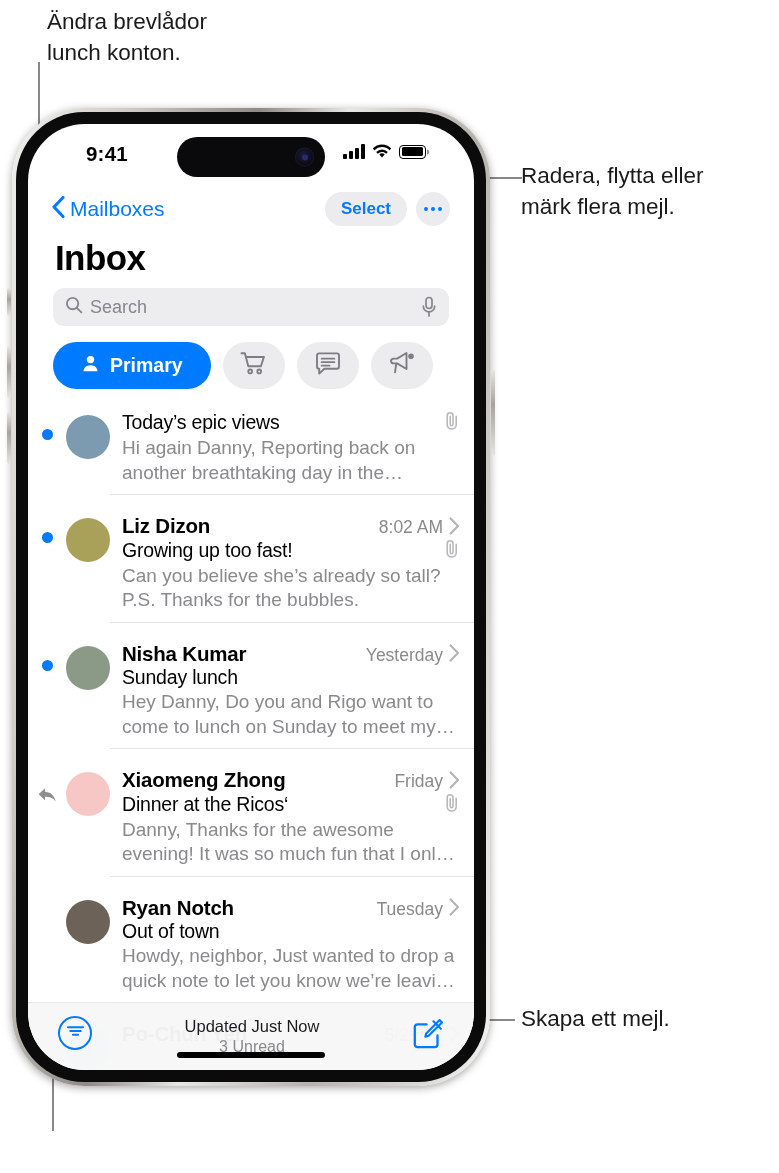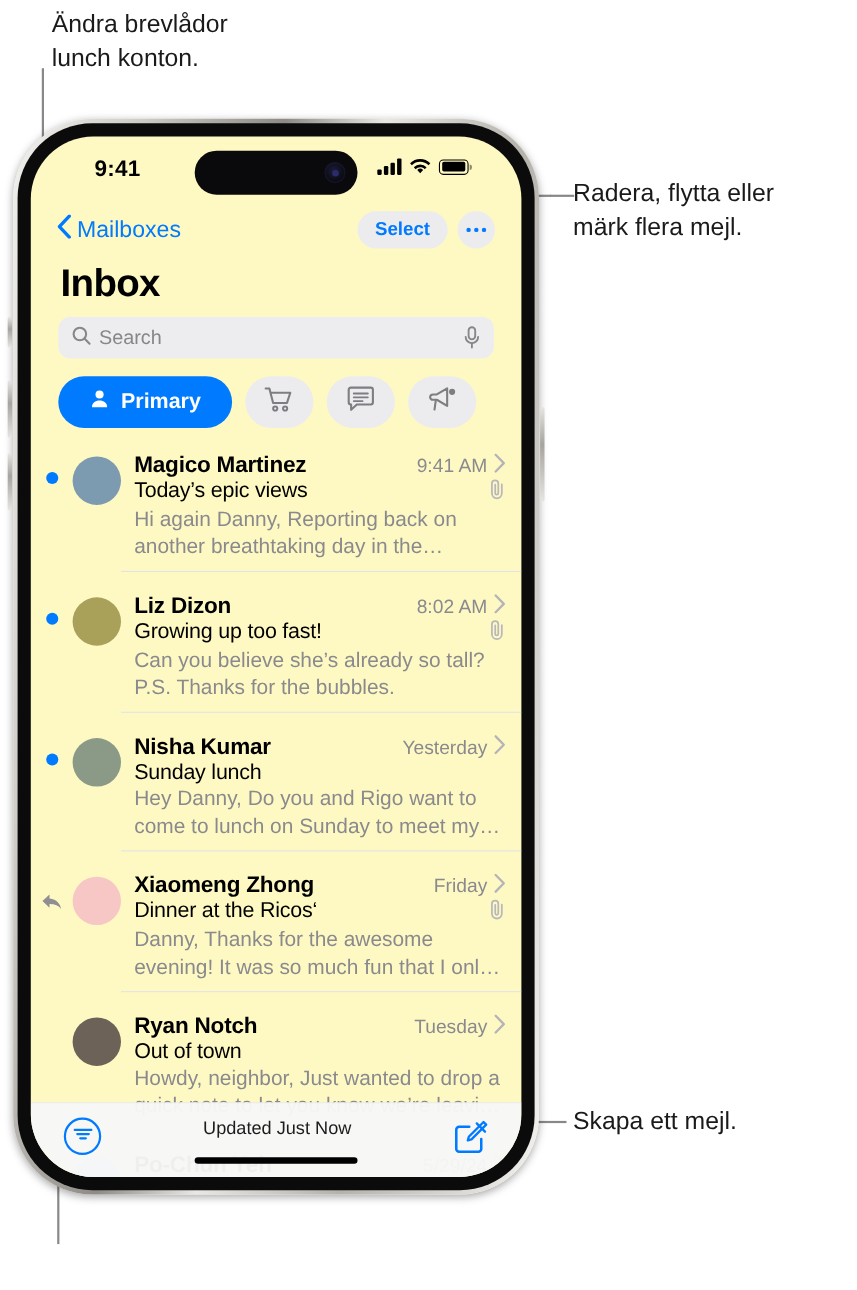--- a/index.html
+++ b/index.html
@@ -40,21 +40,21 @@
   #phone-black {
     width: 100%; height: 100%;
     border-radius: 68px;
     background: #0b0b0c;
     padding: 12px;
   }
   #screen {
     position: relative;
     width: 100%; height: 100%;
     border-radius: 57px;
-    background: #fef9c3;
+    background: #ffffff;
     overflow: hidden;
   }
   
   .side-btn {
     position: absolute;
     background: linear-gradient(180deg,#e7e5e1,#a7a49f 40%,#e7e5e1);
     border-radius: 2px;
   }
 
   
@@ -374,29 +374,20 @@
           </div>
         </div>
 
         <div id="mail-list">
             <div class="mail-row">
               <div class="row-marker">
                 <span class="unread-dot"></span>
               </div>
               <div class="avatar" style="background:#7c9ab0"></div>
               <div class="mail-body">
-                <div class="mail-line1">
-                  <span class="sender">Magico Martinez</span>
-                  <span class="meta">
-                    <span class="date">9:41 AM</span>
-                    <span class="chev-r"><svg width="11" height="18" viewBox="0 0 11 18">
-                        <path d="M1.6 1.4 9 9l-7.4 7.6" fill="none" stroke="#b4b4b8" stroke-width="2.1" stroke-linecap="round" stroke-linejoin="round"></path>
-                      </svg></span>
-                  </span>
-                </div>
                 <div class="mail-line2">
                   <span class="subject">Today’s epic views</span>
                   <span class="clip"><svg width="16" height="20" viewBox="0 0 16 20">
                       <path d="M12.2 5.4v8.1a4.5 4.5 0 0 1-9 0V4.6a2.9 2.9 0 0 1 5.8 0v8.7a1.4 1.4 0 0 1-2.8 0V5.6" fill="none" stroke="#b8b8bc" stroke-width="1.6" stroke-linecap="round" stroke-linejoin="round"></path>
                     </svg></span>
                 </div>
                 <div class="preview">Hi again Danny, Reporting back on another breathtaking day in the mountains. Wide o…</div>
               </div>
             </div>
             <div class="mail-row">
@@ -513,20 +504,21 @@
         <div id="toolbar">
           <div id="filter-btn">
             <span>
               <svg width="19" height="14" viewBox="0 0 19 14">
                 <path d="M2 3.2h15M4.3 7h10.4M7 10.8h5" stroke="#007aff" stroke-width="2.1" stroke-linecap="round"></path>
               </svg>
             </span>
           </div>
           <div id="toolbar-status">
             <div id="updated-text">Updated Just Now</div>
+            <div id="unread-text">3 Unread</div>
           </div>
           <div id="compose-btn">
             <span>
               <svg width="32" height="32" viewBox="0 0 32 32">
                 <path d="M25.5 17.5v9a2.6 2.6 0 0 1-2.6 2.6H5.4a2.6 2.6 0 0 1-2.6-2.6V9a2.6 2.6 0 0 1 2.6-2.6h9.2" fill="none" stroke="#007aff" stroke-width="2.3" stroke-linecap="round" stroke-linejoin="round"></path>
                 <path d="M21.4 3.3 28.9 10.8" fill="none" stroke="#007aff" stroke-width="2.1" stroke-linecap="round"></path>
                 <path d="M27.6 2 30 4.4 16.6 17.8l-3.3.9.9-3.3z" fill="none" stroke="#007aff" stroke-width="2.1" stroke-linejoin="round"></path>
               </svg>
             </span>
           </div>

